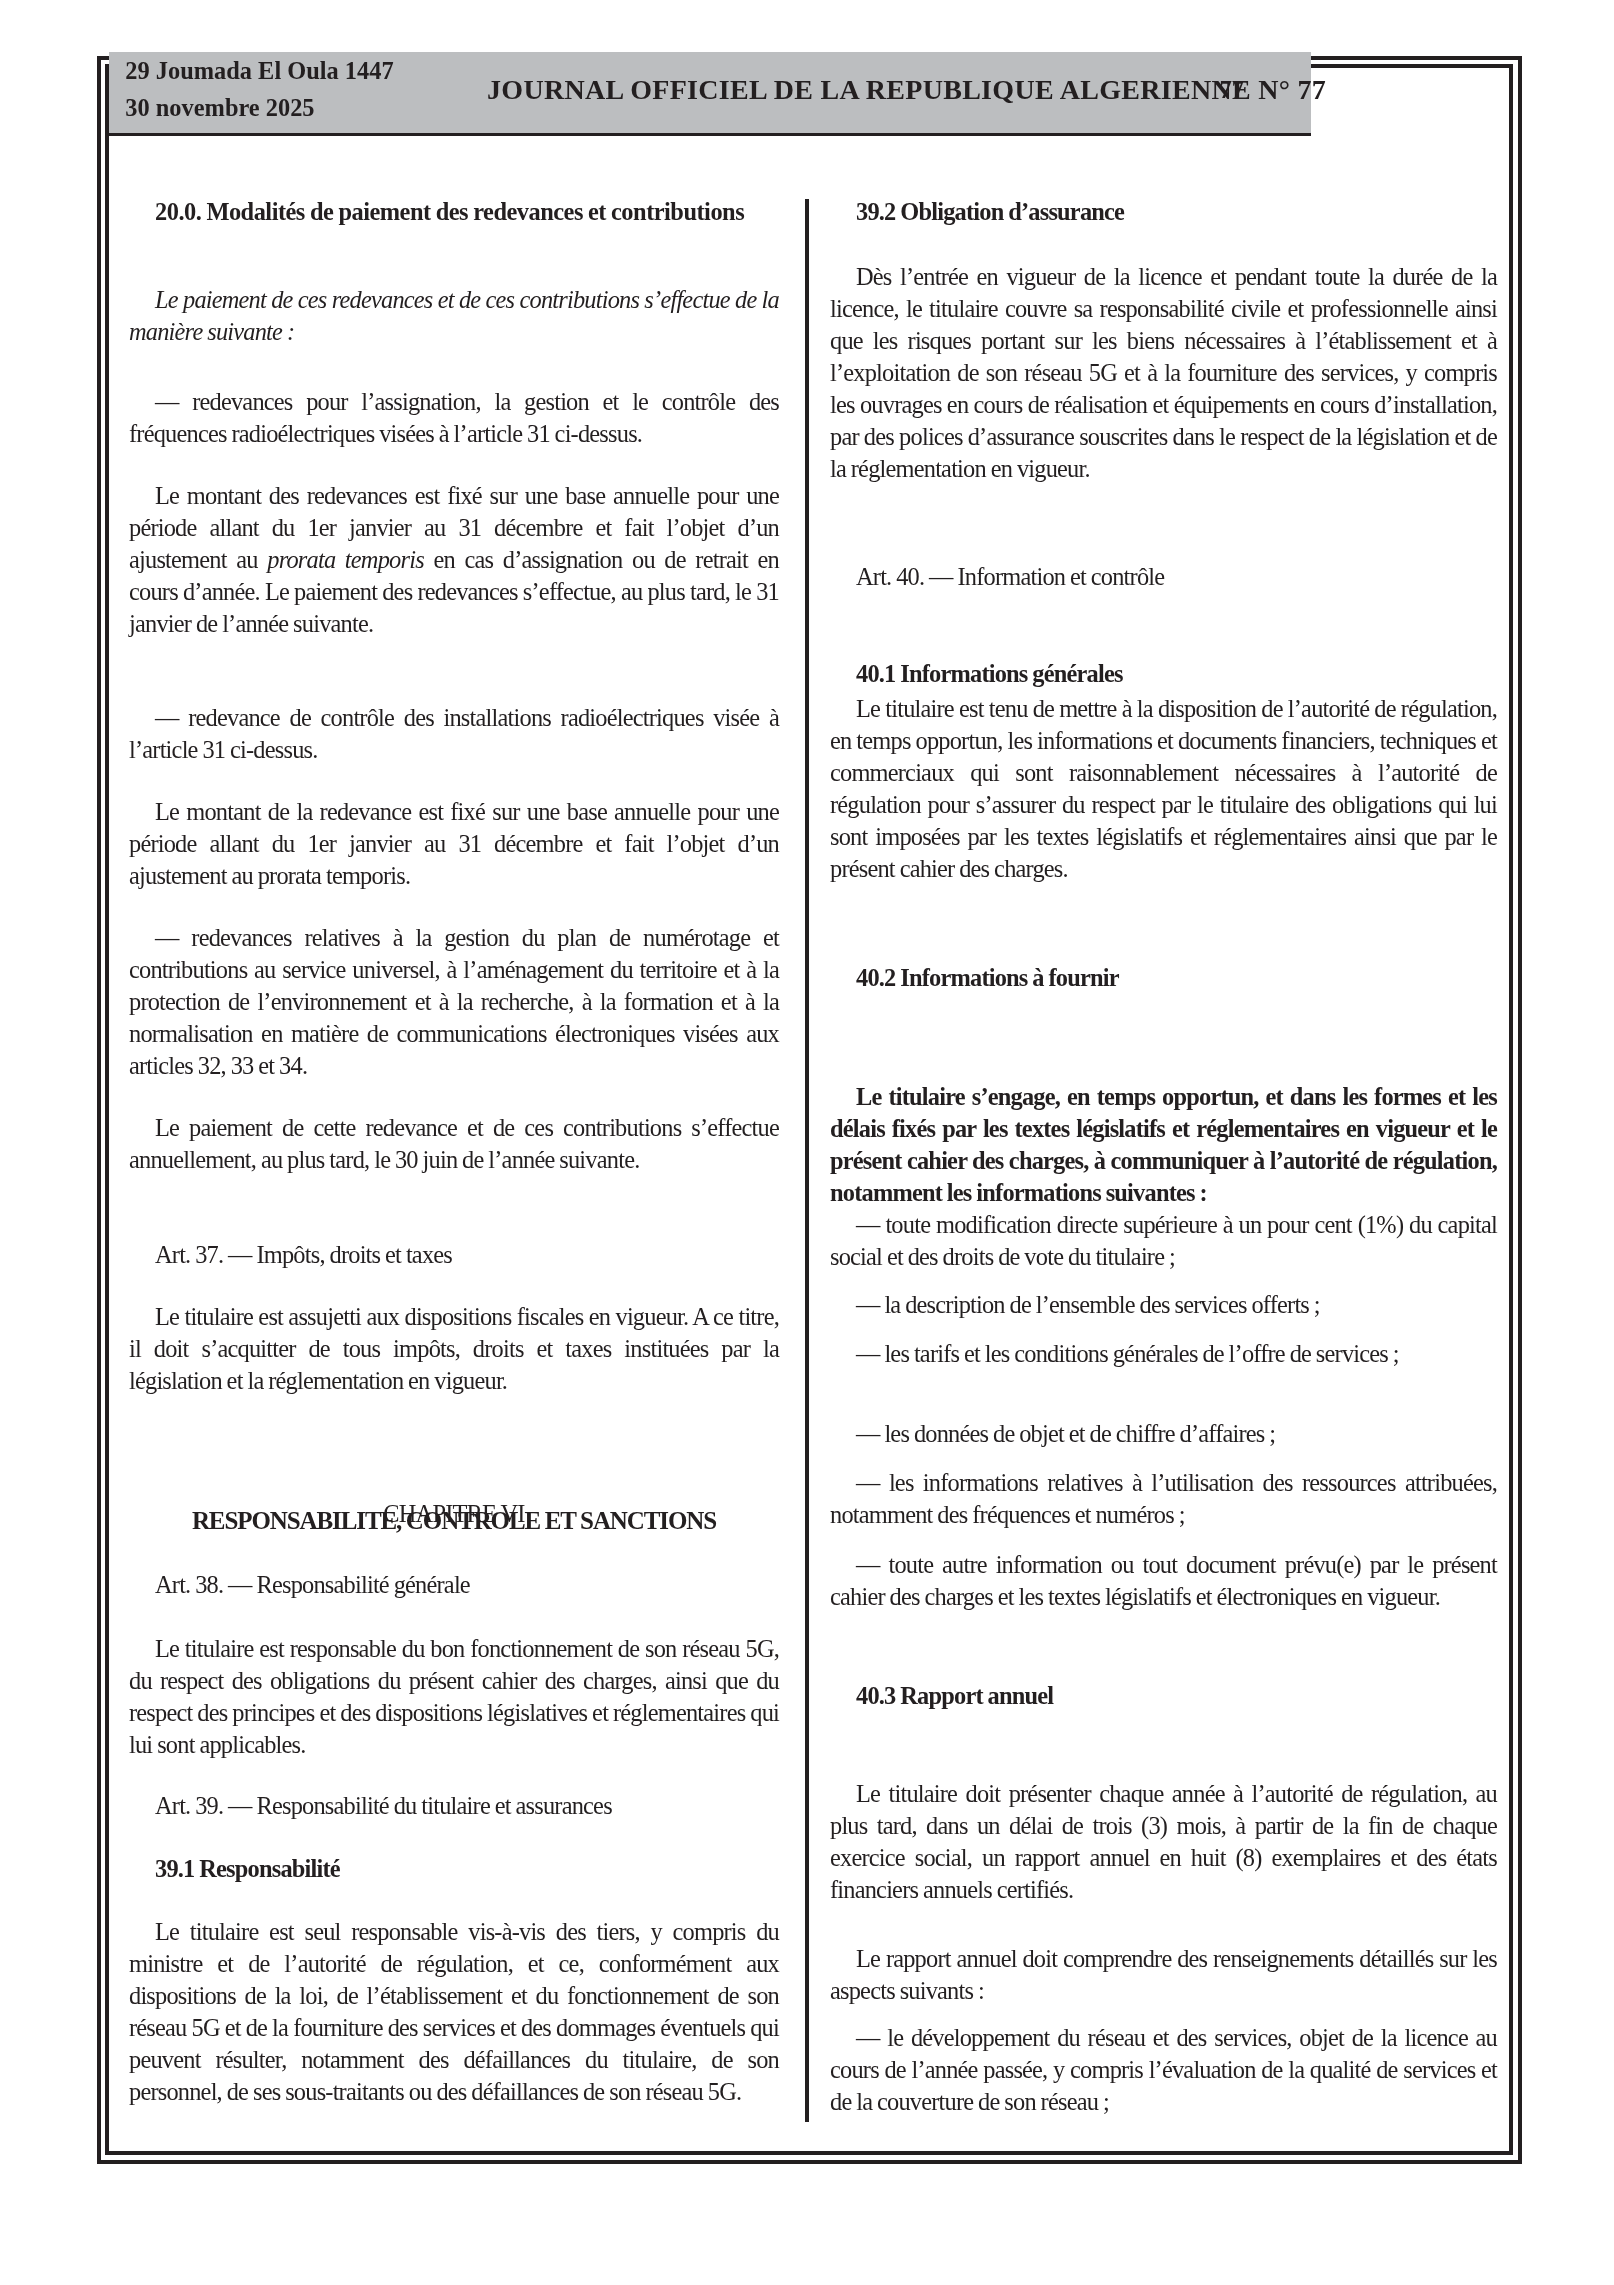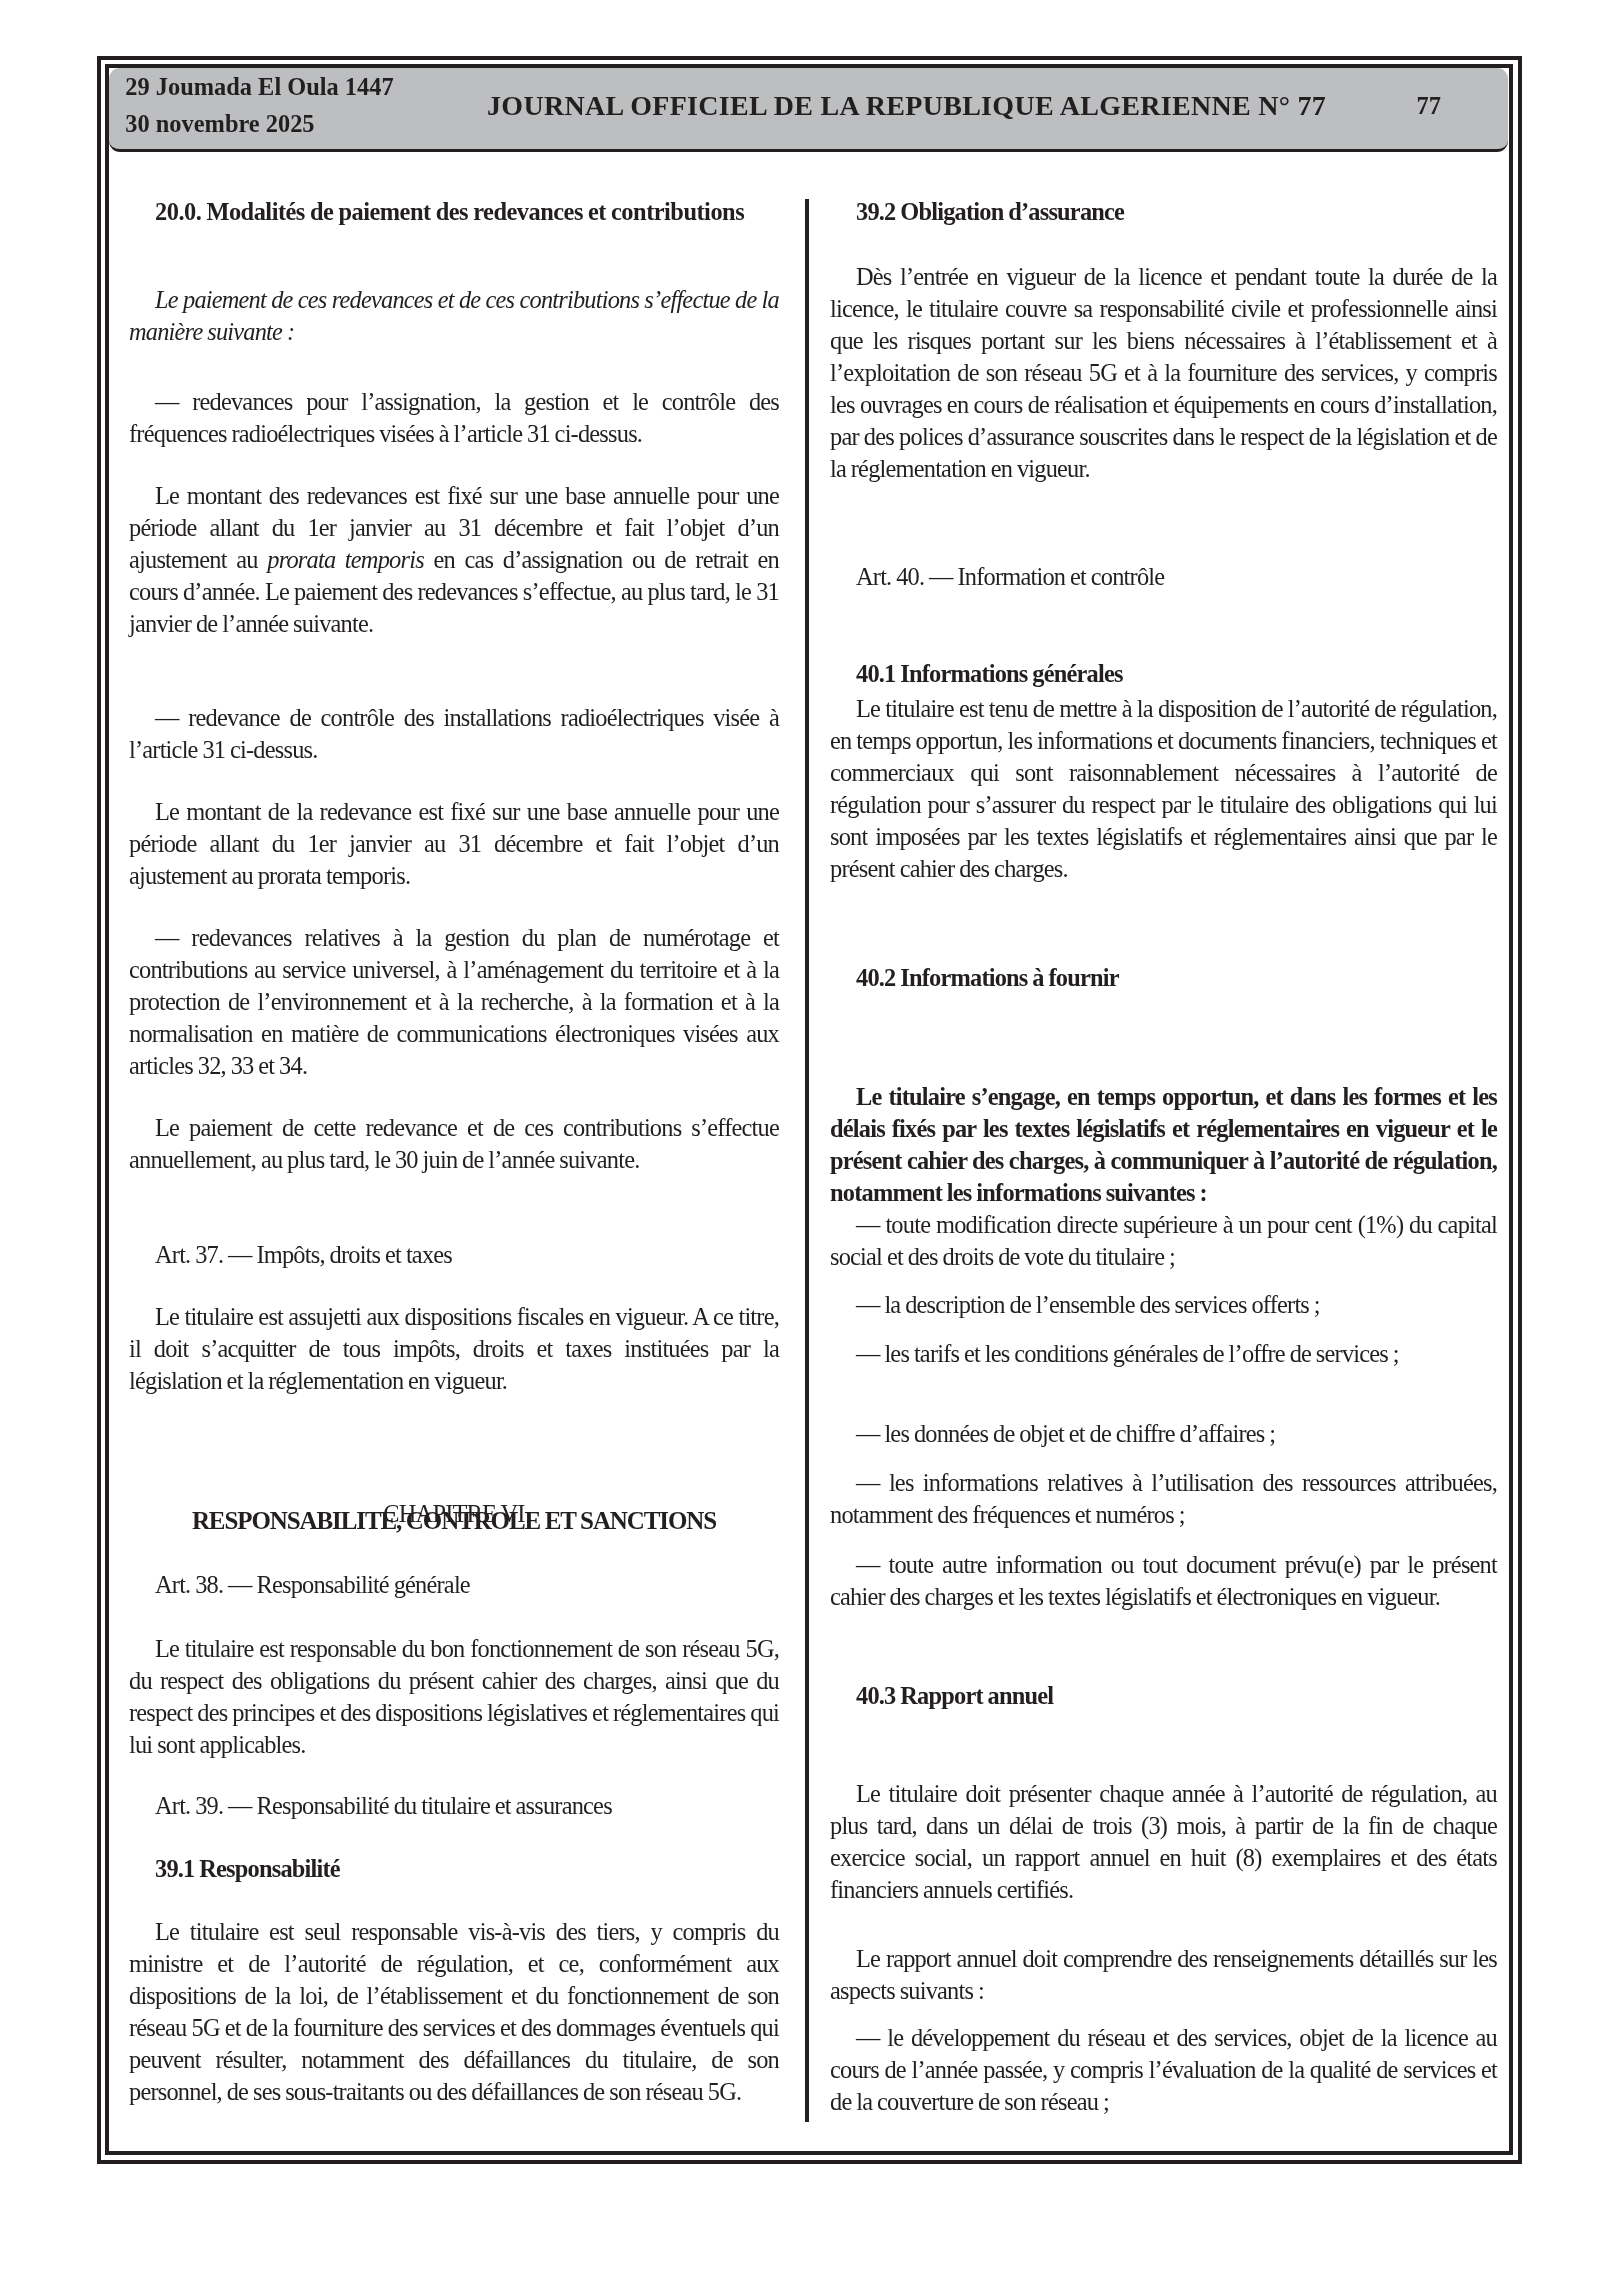--- a/index.html
+++ b/index.html
@@ -2,22 +2,22 @@
 <html style="font-size:14.5px"><head>
 <meta charset="utf-8">
 <style>
   html, body { margin: 0; padding: 0; background: #ffffff; }
   body { width: 1615px; height: 2285px; position: relative; overflow: hidden;
          font-family: "Liberation Serif", "DejaVu Serif", serif; color: #231f20; }
   .frame-outer { position: absolute; left: 97px; top: 56px; width: 1425px; height: 2108px;
                  border: 4.5px solid #231f20; box-sizing: border-box; }
   .frame-inner { position: absolute; left: 105px; top: 64px; width: 1408px; height: 2091px;
                  border: 4.5px solid #231f20; box-sizing: border-box; }
-  .header { position: absolute; left: 109px; top: 68px; width: 1399px; height: 81px;
-            background: #bcbec0; border-bottom: 3.6px solid #231f20; box-sizing: content-box; border-radius: 11px; }
+  .header { position: absolute; left: 109px; top: 52px; width: 1202px; height: 81px;
+            background: #bcbec0; border-bottom: 3.6px solid #231f20; box-sizing: content-box; }
   .hdr-date { position: absolute; left: 16.3px; font-weight: bold; font-size: 24.4px; line-height: 27px;
               white-space: nowrap; }
   .hdr-date.l1 { top: 5.4px; }
   .hdr-date.l2 { top: 42px; }
   .hdr-title { position: absolute; left: 378px; top: 23.5px; font-weight: bold; font-size: 28px;
                line-height: 27px; white-space: nowrap; letter-spacing: 0.3px; }
   .hdr-page { position: absolute; right: 67px; top: 23.5px; font-weight: bold; font-size: 24.4px; line-height: 27px; }
   .divider { position: absolute; left: 805px; top: 199px; width: 3.6px; height: 1923px; background: #231f20; }
 
   .col { position: absolute; }

